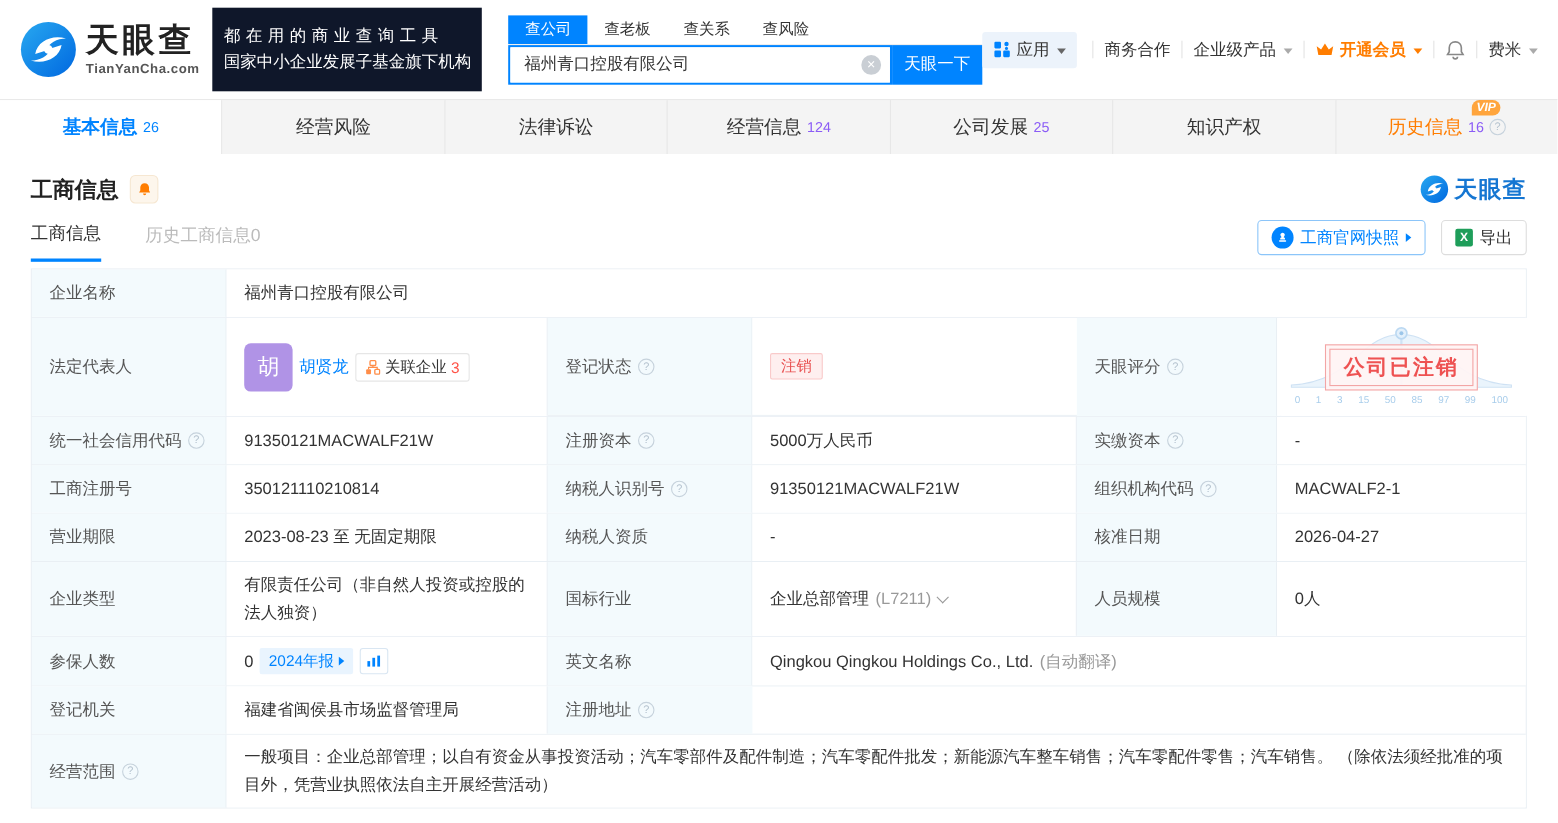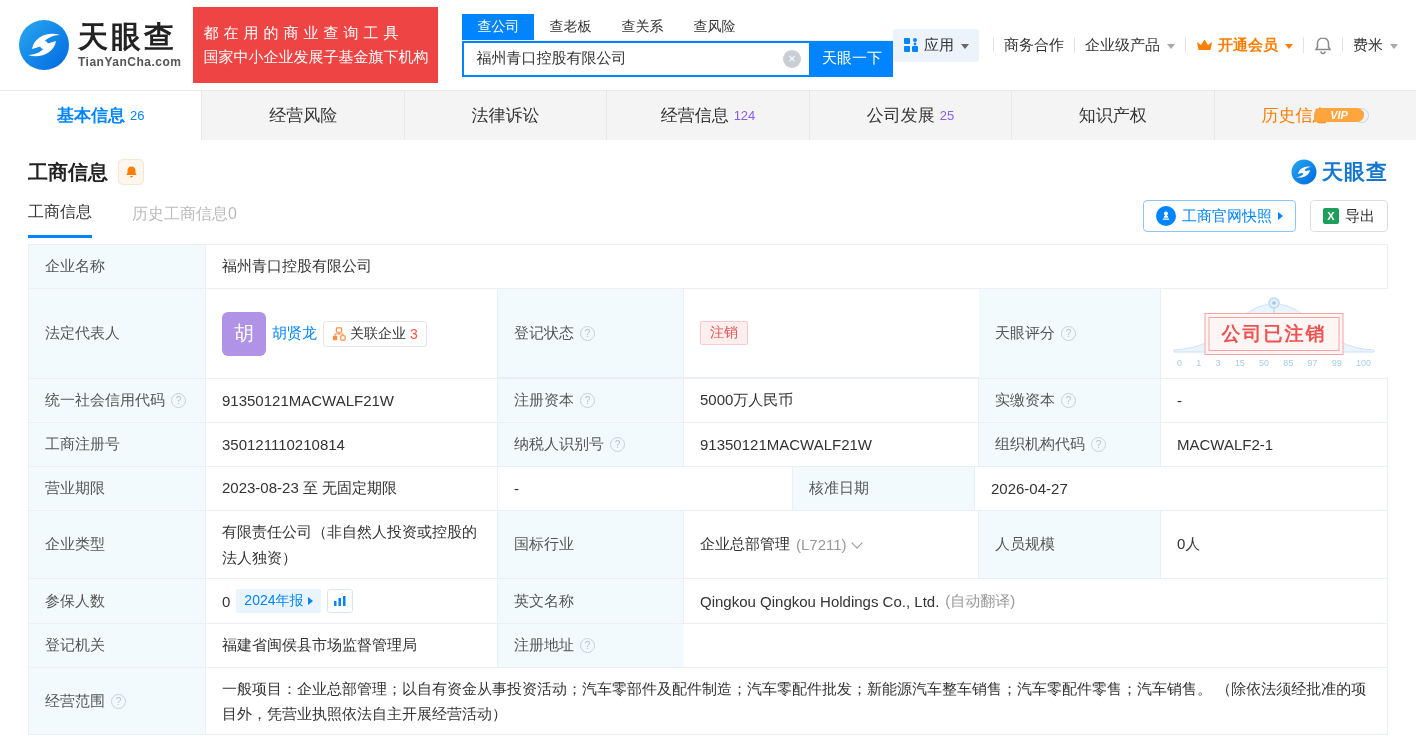--- a/index.html
+++ b/index.html
@@ -5,21 +5,21 @@
   * { margin:0; padding:0; box-sizing:border-box; }
   html,body { width:1416px; height:748px; overflow:hidden; background:#fff;
     font-family:"Liberation Sans","DejaVu Sans",sans-serif; color:#333; }
 
   
   .header { height:90px; display:flex; align-items:center; padding:0 18px; background:#fff; }
   .logo { display:flex; align-items:center; gap:8px; }
   .logo-text { display:flex; flex-direction:column; line-height:1; }
   .logo-cn { font-size:30px; font-weight:bold; color:#222; letter-spacing:3px; }
   .logo-en { font-size:12px; font-weight:bold; color:#555; margin-top:4px; letter-spacing:.5px; }
-  .banner { background:#ef4444; color:#fff; margin-left:12px; padding:14px 10px; font-size:15px;
+  .banner { background:#0f172a; color:#fff; margin-left:12px; padding:14px 10px; font-size:15px;
     line-height:24px; white-space:nowrap; }
   .banner .l1 { letter-spacing:5px; }
   .search { margin-left:24px; width:450px; }
   .search-tabs { display:flex; font-size:14px; border-bottom:1px solid #eee; }
   .search-tab { padding:4px 15px; cursor:pointer; color:#333; }
   .search-tab.active { background:#0084ff; color:#fff; }
   .search-row { display:flex; height:36px; }
   .search-box { flex:1; position:relative; border:2px solid #0084ff; background:#fff; display:flex; align-items:center; }
   .search-box input { border:none; outline:none; width:100%; height:100%; padding:0 36px 0 12px; font-size:15px; color:#333;
     font-family:"Liberation Sans","DejaVu Sans",sans-serif; }
@@ -39,22 +39,22 @@
 
   
   .tabbar { height:50px; display:flex; background:#f4f4f4; border-top:1px solid #e9e9e9; }
   .tab { flex:1; display:flex; align-items:center; justify-content:center; gap:5px; font-size:17px;
     color:#333; border-right:1px solid #e7e7e7; cursor:pointer; position:relative; }
   .tab:last-child { border-right:none; }
   .tab.active { background:#fff; color:#0084ff; font-weight:bold; }
   .tab .cnt { font-size:13px; color:#8b5cf6; font-weight:normal; }
   .tab.active .cnt { color:#0084ff; }
   .tab.orange { color:#ff7d00; }
-  .vip-badge { position:absolute; top:17px; right:52px; background:#ffa53d; color:#fff; font-size:11px;
-    font-weight:bold; padding:1px 16px; border-radius:7px 7px 7px 0; font-style:italic; }
+  .vip-badge { position:absolute; top:0; right:52px; background:#ffa53d; color:#fff; font-size:11px;
+    font-weight:bold; padding:1px 4px; border-radius:7px 7px 7px 0; font-style:italic; }
   .qmark { display:inline-block; width:15px; height:15px; border:1px solid #c6d2dc; border-radius:50%;
     color:#b4c2ce; font-size:10px; line-height:14px; text-align:center; font-weight:normal; flex:none; }
 
   
   .section-head { display:flex; align-items:center; padding:18px 28px 0 28px; }
   .section-title { font-size:20px; font-weight:bold; color:#222; }
   .bell-badge { width:26px; height:26px; margin-left:10px; background:#fdf6ec; border:1px solid #f6e7d2;
     border-radius:5px; display:flex; align-items:center; justify-content:center; cursor:pointer; }
   .watermark { margin-left:auto; display:flex; align-items:center; gap:5px; }
   .watermark .wm-text { font-size:21px; font-weight:bold; color:#1576d2; letter-spacing:1px; }
@@ -368,20 +368,21 @@
     <div class="cell lc w-l3">
       <span>组织机构代码</span>
         <span class="qmark">?</span>
     </div>
     <div class="cell vc w-rest">MACWALF2-1</div>
   </div>
 
   <div class="trow h44">
     <div class="cell lc w-l1">营业期限</div>
     <div class="cell vc w-v1">2023-08-23 至 无固定期限</div>
+    <div class="cell lc w-l2">纳税人资质</div>
     <div class="cell vc w-v2">-</div>
     <div class="cell lc w-l3">核准日期</div>
     <div class="cell vc w-rest">2026-04-27</div>
   </div>
 
   <div class="trow h68">
     <div class="cell lc w-l1">企业类型</div>
     <div class="cell vc w-v1 wrap2">
       <span>有限责任公司（非自然人投资或控股的法人独资）</span>
     </div>

